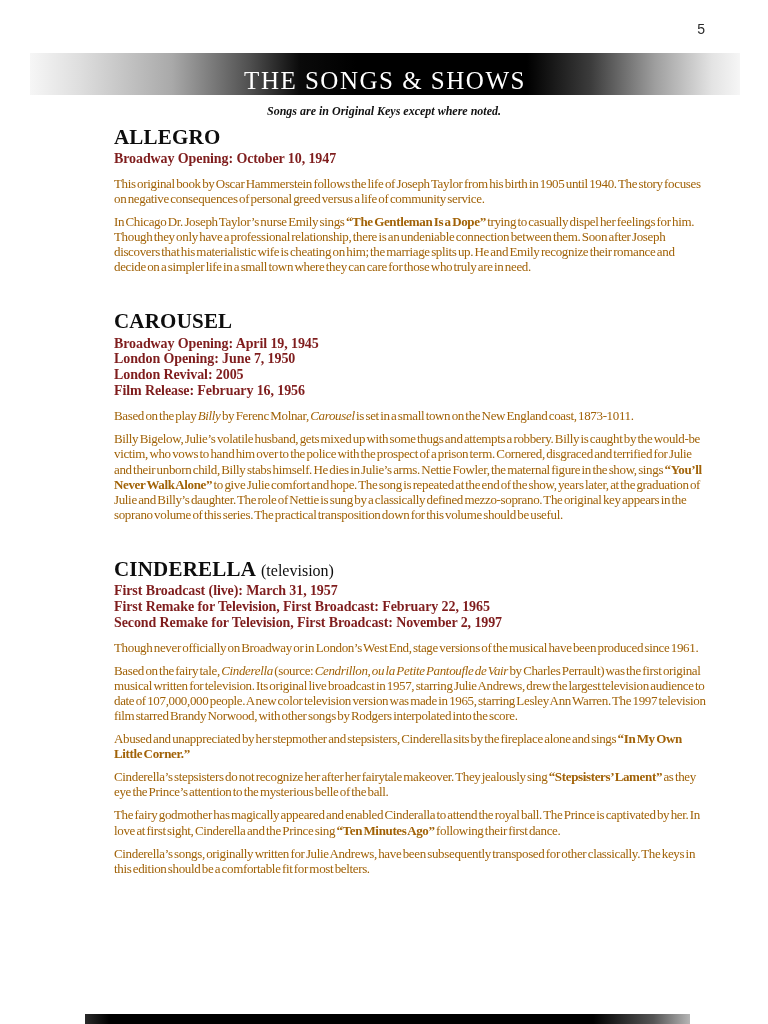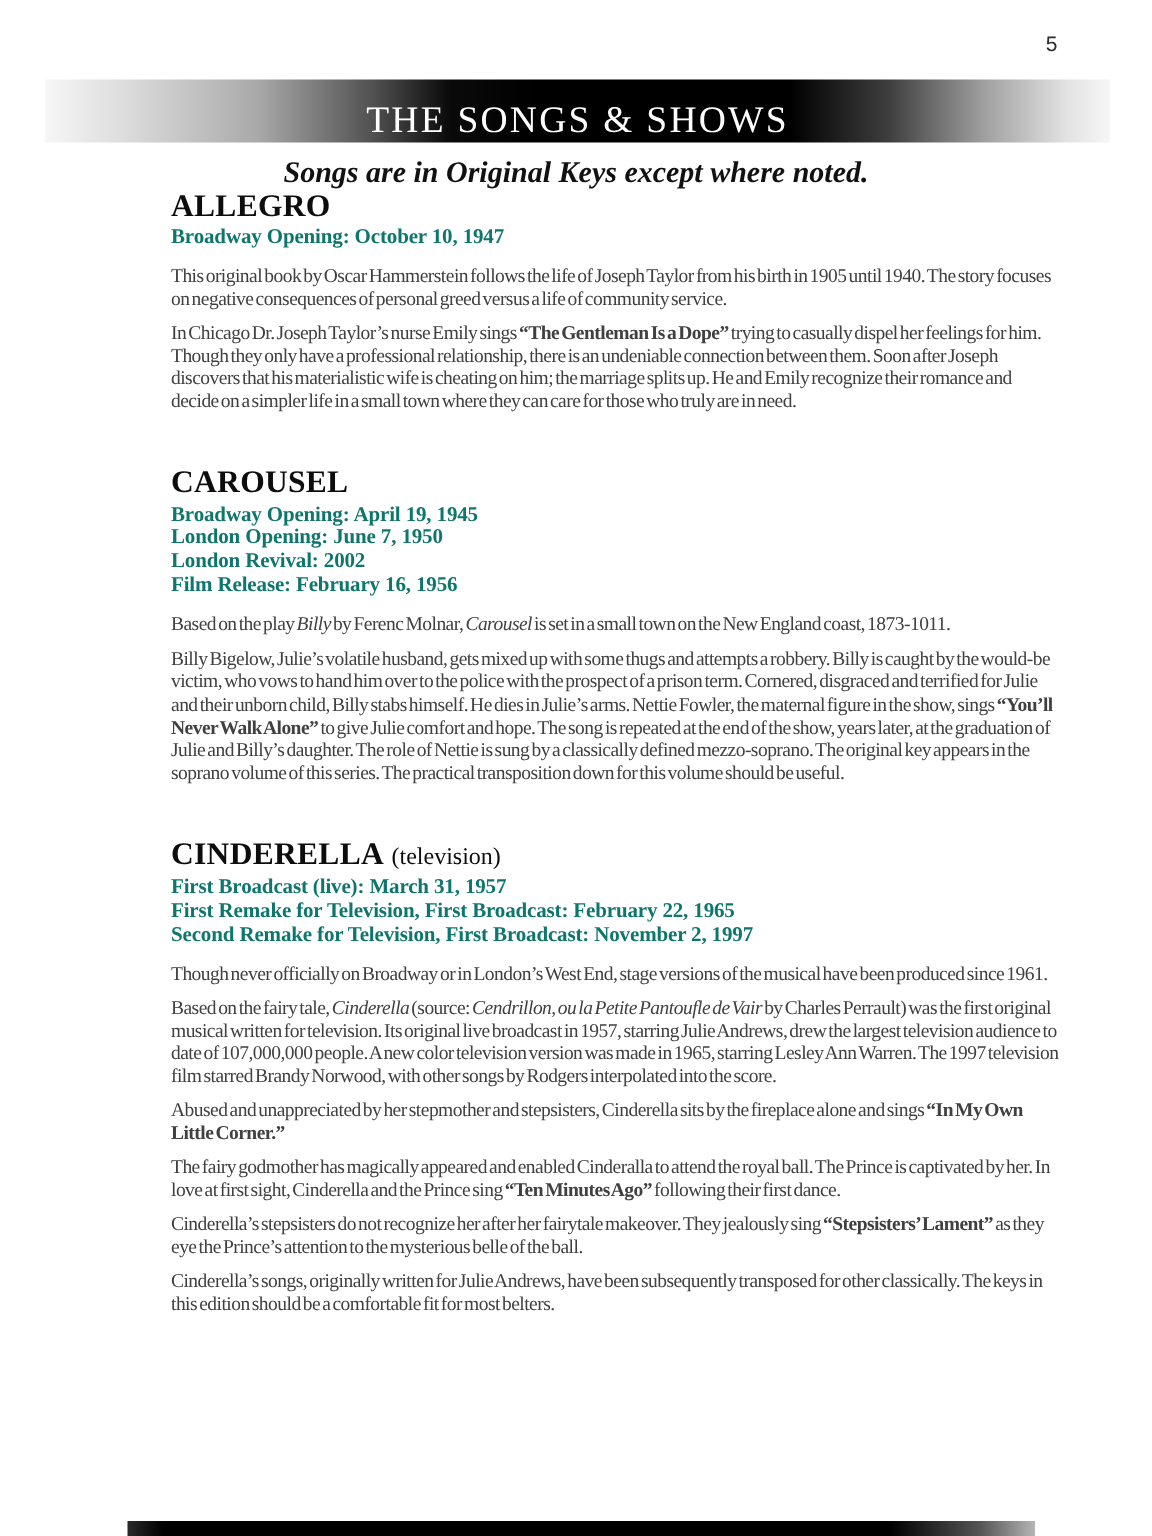--- a/index.html
+++ b/index.html
@@ -40,21 +40,21 @@
     letter-spacing: 1.5px;
     font-weight: normal;
     text-align: center;
   }
   .subtitle {
     position: absolute;
     top: 104px;
     left: 0;
     width: 100%;
     text-align: center;
-    font-size: 20px;
+    font-size: 12px;
     font-weight: bold;
     font-style: italic;
     color: #111111;
   }
   .content {
     position: absolute;
     top: 126px;
     left: 114px;
     width: 592px;
   }
@@ -71,31 +71,31 @@
   .section-title .suffix {
     font-weight: normal;
     font-size: 16px;
     letter-spacing: 0;
     margin-left: 5px;
   }
   .meta-block { margin-top: 3px; }
   .meta-line {
     font-size: 14px;
     font-weight: bold;
-    color: #0f766e;
+    color: #7f1d1d;
     line-height: 1.14;
     letter-spacing: -0.1px;
   }
   .paragraphs p {
     margin: 8px 0 0 0;
     font-size: 13px;
     line-height: 1.16;
     letter-spacing: -0.35px;
     word-spacing: -1.5px;
-    color: #404040;
+    color: #a16207;
     text-align: left;
   }
   .paragraphs p:first-child { margin-top: 9px; }
   .b { font-weight: bold; text-align: right; }
   .i { font-style: italic; }
   .footer-bar {
     position: absolute;
     bottom: 0;
     left: 85px;
     width: 605px;
@@ -127,42 +127,42 @@
             <p><span>This original book by Oscar Hammerstein follows the life of Joseph Taylor from his birth in 1905 until 1940. The story focuses on negative consequences of personal greed versus a life of community service.</span></p>
             <p><span>In Chicago Dr. Joseph Taylor’s nurse Emily sings </span><span class="b">“The Gentleman Is a Dope”</span><span> trying to casually dispel her feelings for him. Though they only have a professional relationship, there is an undeniable connection between them. Soon after Joseph discovers that his materialistic wife is cheating on him; the marriage splits up. He and Emily recognize their romance and decide on a simpler life in a small town where they can care for those who truly are in need.</span></p>
           </div>
   </div>
 
   <div class="section">
     <h2 class="section-title"><span>CAROUSEL</span></h2>
     <div class="meta-block">
             <div class="meta-line">Broadway Opening: April 19, 1945</div>
             <div class="meta-line">London Opening: June 7, 1950</div>
-            <div class="meta-line">London Revival: 2002</div>
+            <div class="meta-line">London Revival: 2005</div>
             <div class="meta-line">Film Release: February 16, 1956</div>
           </div>
     <div class="paragraphs">
             <p><span>Based on the play </span><span class="i">Billy</span><span> by Ferenc Molnar, </span><span class="i">Carousel</span><span> is set in a small town on the New England coast, 1873-1011.</span></p>
             <p><span>Billy Bigelow, Julie’s volatile husband, gets mixed up with some thugs and attempts a robbery. Billy is caught by the would-be victim, who vows to hand him over to the police with the prospect of a prison term. Cornered, disgraced and terrified for Julie and their unborn child, Billy stabs himself. He dies in Julie’s arms. Nettie Fowler, the maternal figure in the show, sings </span><span class="b">“You’ll Never Walk Alone”</span><span> to give Julie comfort and hope. The song is repeated at the end of the show, years later, at the graduation of Julie and Billy’s daughter. The role of Nettie is sung by a classically defined mezzo-soprano. The original key appears in the soprano volume of this series. The practical transposition down for this volume should be useful.</span></p>
           </div>
   </div>
 
   <div class="section">
     <h2 class="section-title"><span>CINDERELLA</span><span class="suffix">(television)</span></h2>
     <div class="meta-block">
             <div class="meta-line">First Broadcast (live): March 31, 1957</div>
             <div class="meta-line">First Remake for Television, First Broadcast: February 22, 1965</div>
             <div class="meta-line">Second Remake for Television, First Broadcast: November 2, 1997</div>
           </div>
     <div class="paragraphs">
             <p><span>Though never officially on Broadway or in London’s West End, stage versions of the musical have been produced since 1961.</span></p>
             <p><span>Based on the fairy tale, </span><span class="i">Cinderella</span><span> (source: </span><span class="i">Cendrillon, ou la Petite Pantoufle de Vair</span><span> by Charles Perrault) was the first original musical written for television. Its original live broadcast in 1957, starring Julie Andrews, drew the largest television audience to date of 107,000,000 people. A new color television version was made in 1965, starring Lesley Ann Warren. The 1997 television film starred Brandy Norwood, with other songs by Rodgers interpolated into the score.</span></p>
             <p><span>Abused and unappreciated by her stepmother and stepsisters, Cinderella sits by the fireplace alone and sings </span><span class="b">“In My Own Little Corner.”</span></p>
+            <p><span>Cinderella’s stepsisters do not recognize her after her fairytale makeover. They jealously sing </span><span class="b">“Stepsisters’ Lament”</span><span> as they eye the Prince’s attention to the mysterious belle of the ball.</span></p>
             <p><span>The fairy godmother has magically appeared and enabled Cinderalla to attend the royal ball. The Prince is captivated by her. In love at first sight, Cinderella and the Prince sing </span><span class="b">“Ten Minutes Ago”</span><span> following their first dance.</span></p>
-            <p><span>Cinderella’s stepsisters do not recognize her after her fairytale makeover. They jealously sing </span><span class="b">“Stepsisters’ Lament”</span><span> as they eye the Prince’s attention to the mysterious belle of the ball.</span></p>
             <p><span>Cinderella’s songs, originally written for Julie Andrews, have been subsequently transposed for other classically. The keys in this edition should be a comfortable fit for most belters.</span></p>
           </div>
   </div>
 </div>
   </div>
 
   <div class="footer-bar"></div>
 </div>
 
 </body></html>

